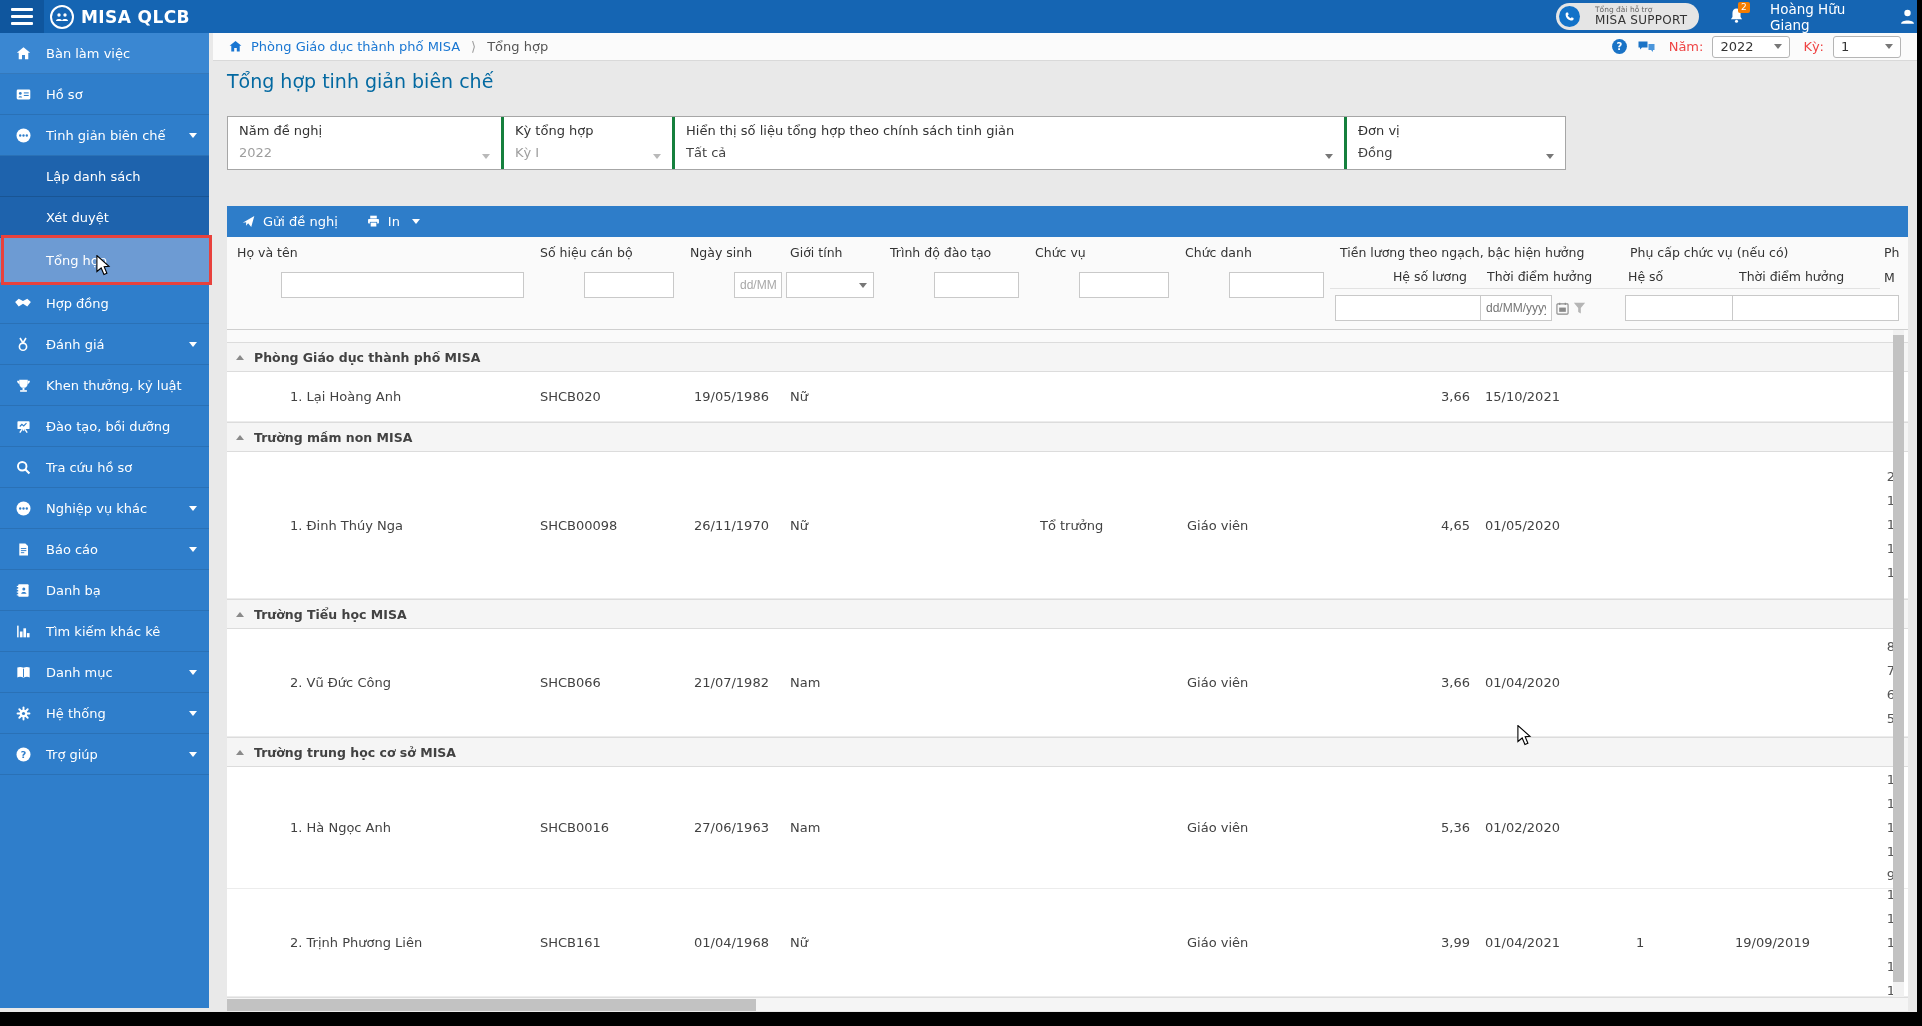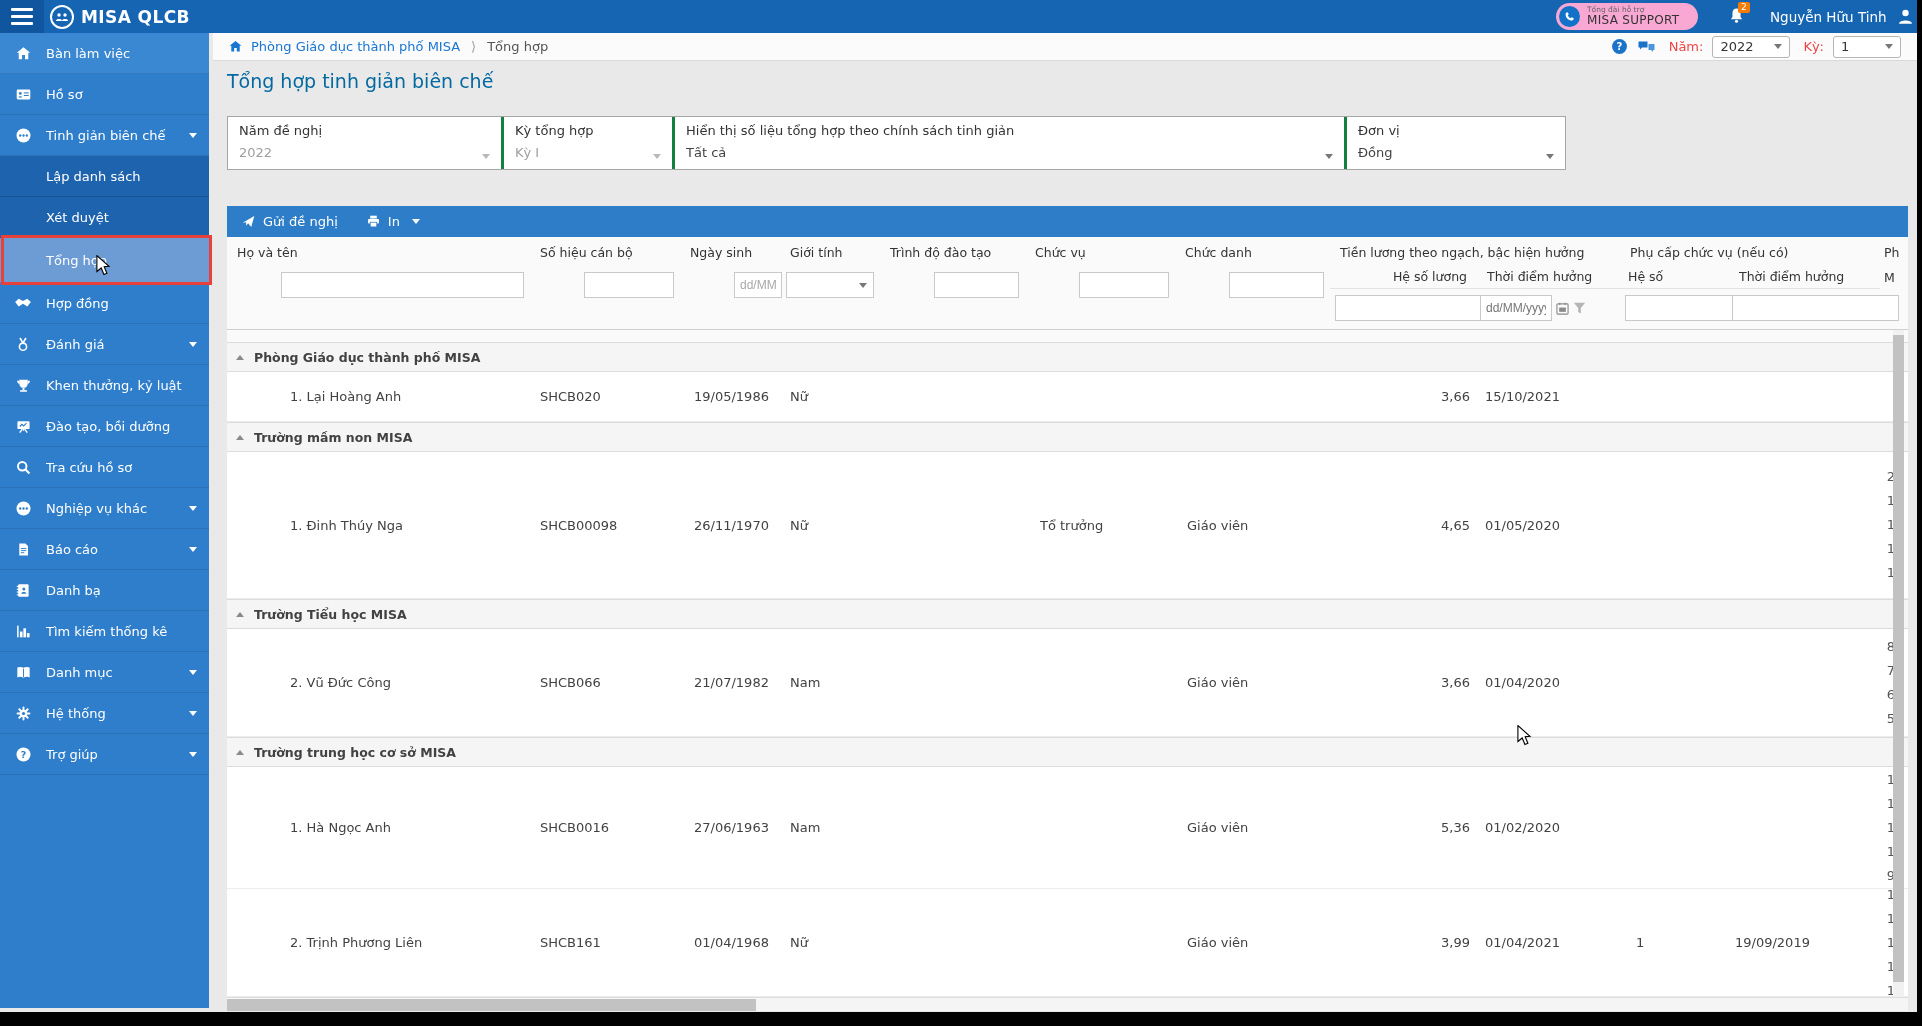--- a/index.html
+++ b/index.html
@@ -7,21 +7,21 @@
   body{background:#000;font-family:"DejaVu Sans","Liberation Sans",sans-serif;position:relative;}
   .app{position:absolute;top:0;left:0;width:1917px;height:1012px;background:#e9e9e9;overflow:hidden;}
 
   
   .topbar{position:absolute;top:0;left:0;right:0;height:33px;background:#1565b3;z-index:30;}
   .burger-box{position:absolute;left:0;top:0;width:44px;height:33px;background:#0f569e;display:flex;flex-direction:column;justify-content:center;align-items:center;gap:4px;cursor:pointer;}
   .burger-box i{display:block;width:22px;height:3px;background:#fff;border-radius:1px;}
   .logo{position:absolute;left:50px;top:0;height:33px;display:flex;align-items:center;gap:7px;}
   .logo-ring{width:24px;height:24px;border:2px solid #fff;border-radius:50%;display:flex;align-items:center;justify-content:center;}
   .app-title{color:#fff;font-size:17px;font-weight:bold;letter-spacing:.4px;}
-  .support-pill{position:absolute;left:1556px;top:3px;height:27px;min-width:142px;background:#f9a8d4;border-radius:14px;display:flex;align-items:center;padding:0 12px 0 3px;gap:7px;cursor:pointer;}
+  .support-pill{position:absolute;left:1556px;top:3px;height:27px;min-width:142px;background:#e5e5e5;border-radius:14px;display:flex;align-items:center;padding:0 12px 0 3px;gap:15px;cursor:pointer;}
   .pill-circle{width:21px;height:21px;border-radius:50%;background:#1272c8;display:flex;align-items:center;justify-content:center;}
   .pill-txt{display:flex;flex-direction:column;line-height:1.05;}
   .pill-small{font-size:7.5px;color:#666;}
   .pill-main{font-size:12px;color:#333;letter-spacing:.3px;}
   .bell-wrap{position:absolute;left:1727px;top:6px;width:22px;height:22px;cursor:pointer;}
   .bell-badge{position:absolute;left:11px;top:-4px;background:#f57c00;color:#fff;font-size:9px;line-height:11px;padding:0 3px;border-radius:2px;}
   .user-wrap{position:absolute;left:1770px;top:0;height:33px;display:flex;align-items:center;gap:9px;cursor:pointer;}
   .user-name{color:#fff;font-size:13.5px;}
 
   
@@ -145,21 +145,21 @@
       </span>
     </div>
     <div class="bell-wrap">
       <svg width="19" height="20" viewBox="0 0 16 16" fill="#fff">
           <path d="M8 1.6 C5.9 1.6 4.6 3.3 4.6 5.4 V8.8 L3.3 10.8 H12.7 L11.4 8.8 V5.4 C11.4 3.3 10.1 1.6 8 1.6 Z"></path>
           <circle cx="8" cy="12.4" r="1.3"></circle>
         </svg>
       <span class="bell-badge">2</span>
     </div>
     <div class="user-wrap">
-      <span class="user-name">Nguyễn Hữu Tinh</span>
+      <span class="user-name">Hoàng Hữu Giang</span>
       <span>
         <svg width="19" height="19" viewBox="0 0 16 16" fill="#fff">
             <circle cx="8" cy="5" r="2.7"></circle>
             <path d="M2.6 14 C2.6 10.5 13.4 10.5 13.4 14 Z"></path>
           </svg>
       </span>
     </div>
   </div>
 
   <div class="sidebar">
@@ -293,21 +293,21 @@
     </div>
     <div class="side-item">
       <span class="icon-cell">
           <svg width="17" height="17" viewBox="0 0 16 16" fill="#fff">
             <rect x="2" y="2.5" width="1.4" height="11"></rect>
             <rect x="4.6" y="8" width="2.5" height="5.5"></rect>
             <rect x="7.9" y="5" width="2.5" height="8.5"></rect>
             <rect x="11.2" y="9.5" width="2.5" height="4"></rect>
           </svg>
         </span>
-      <span>Tìm kiếm thống kê</span>
+      <span>Tìm kiếm khác kê</span>
     </div>
     <div class="side-item">
       <span class="icon-cell">
           <svg width="17" height="17" viewBox="0 0 16 16" fill="#fff">
             <path d="M8 3.6 C6.4 2.5 3.8 2.5 2.2 3.3 V12.6 C3.8 11.9 6.4 11.9 8 13 C9.6 11.9 12.2 11.9 13.8 12.6 V3.3 C12.2 2.5 9.6 2.5 8 3.6 Z M8 4.8 V11.6"></path>
             <path d="M8 4.4 V12.4" stroke="#2f7ecb" stroke-width="0.9"></path>
           </svg>
         </span>
       <span>Danh mục</span>
       <span class="chev"></span>

